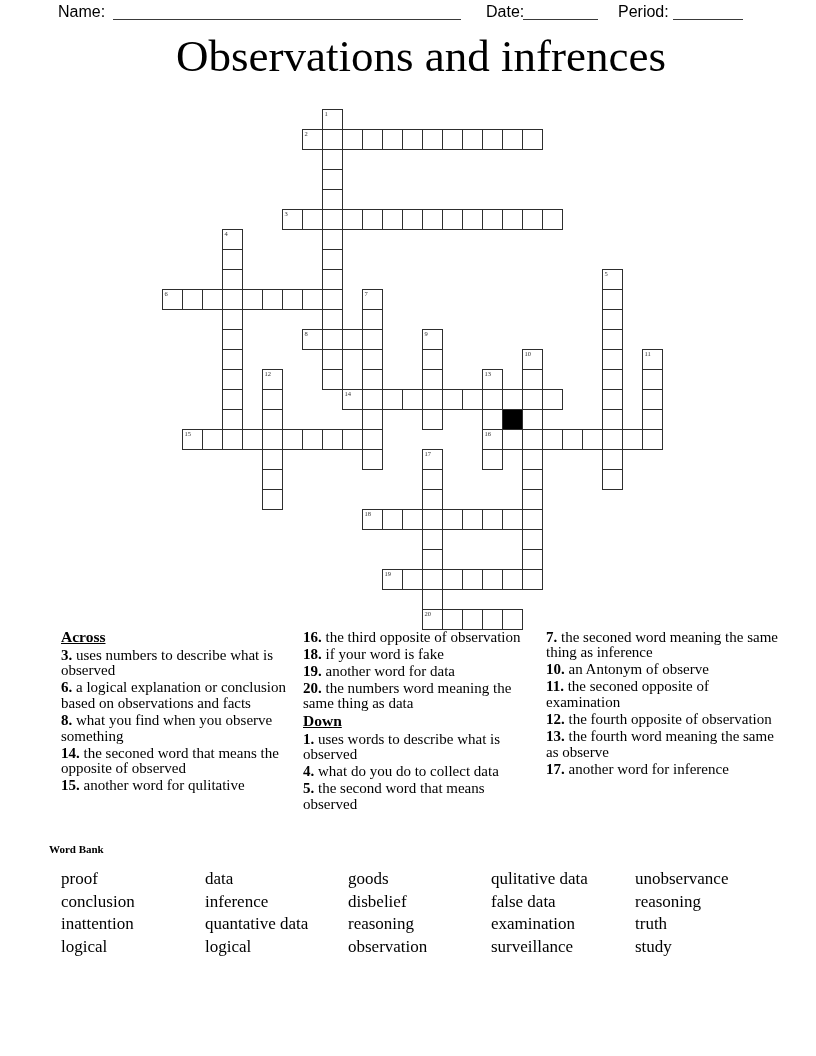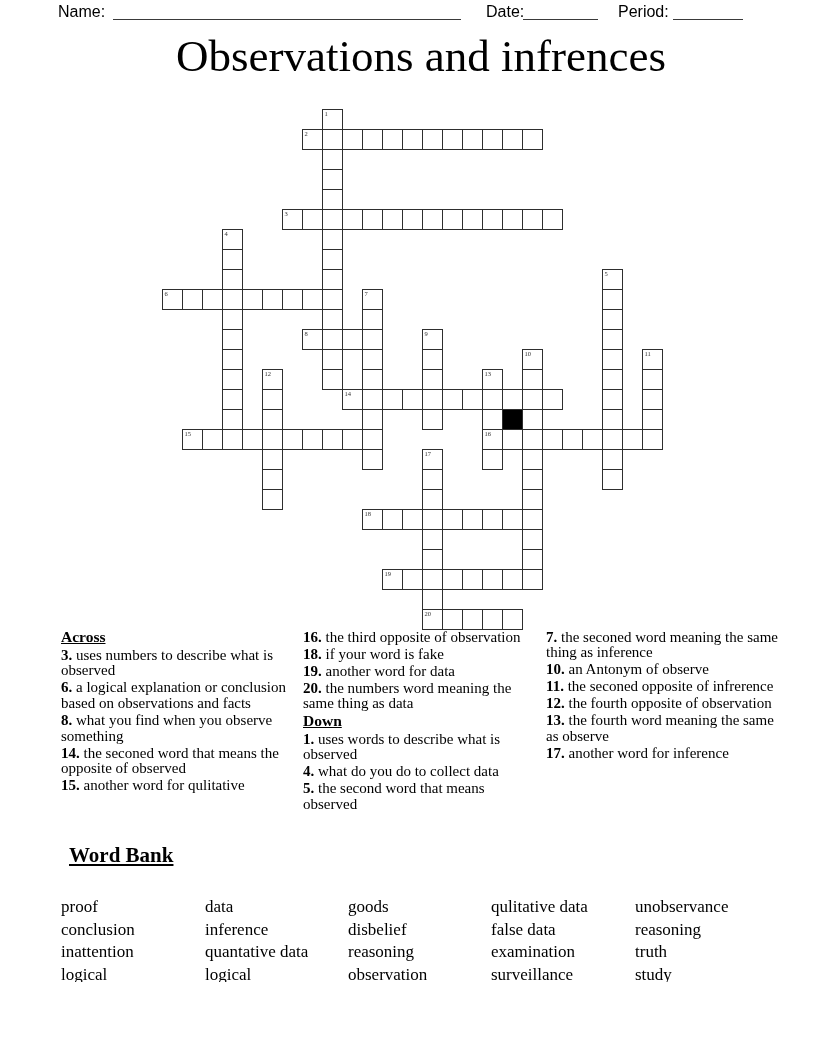--- a/index.html
+++ b/index.html
@@ -34,25 +34,25 @@
     display:grid; grid-template-columns:235px 236px 235px; column-gap:7px;
     font-size:15px; line-height:15.6px;
   }
   .clue-header {
     font-weight:bold; text-decoration:underline; font-size:15.5px;
     margin:1px 0 3px 0;
   }
   .clue { margin-top:1.5px; }
   .clue b { font-weight:bold; }
   #wordbank-header {
-    position:absolute; left:56px; top:843px; font-size:21px;
-    font-weight:bold; text-decoration:underline;
+    position:absolute; left:36px; top:843px; font-size:11px;
+    font-weight:bold; 
   }
   #wordbank {
-    position:absolute; left:48px; top:896px; width:742px;
+    position:absolute; left:48px; top:868px; width:742px;
     display:grid; grid-template-columns:144px 143px 143px 144px 146px;
     font-size:17px; line-height:22.6px;
   }
   .wb-word { white-space:nowrap; }
 </style>
 </head>
 <body>
 
 <div id="page">
 
@@ -281,21 +281,21 @@
         <div class="clue"><b>19.</b><span> another word for data</span></div>
         <div class="clue"><b>20.</b><span> the numbers word meaning the same thing as data</span></div>
         <div class="clue-header">Down</div>
         <div class="clue"><b>1.</b><span> uses words to describe what is observed</span></div>
         <div class="clue"><b>4.</b><span> what do you do to collect data</span></div>
         <div class="clue"><b>5.</b><span> the second word that means observed</span></div>
       </div>
       <div>
         <div class="clue"><b>7.</b><span> the seconed word meaning the same thing as inference</span></div>
         <div class="clue"><b>10.</b><span> an Antonym of observe</span></div>
-        <div class="clue"><b>11.</b><span> the seconed opposite of infrerence</span></div>
+        <div class="clue"><b>11.</b><span> the seconed opposite of examination</span></div>
         <div class="clue"><b>12.</b><span> the fourth opposite of observation</span></div>
         <div class="clue"><b>13.</b><span> the fourth word meaning the same as observe</span></div>
         <div class="clue"><b>17.</b><span> another word for inference</span></div>
       </div>
     </div>
 
   <div id="wordbank-header">Word Bank</div>
   <div id="wordbank">
       <div class="wb-word">proof</div>
       <div class="wb-word">data</div>

